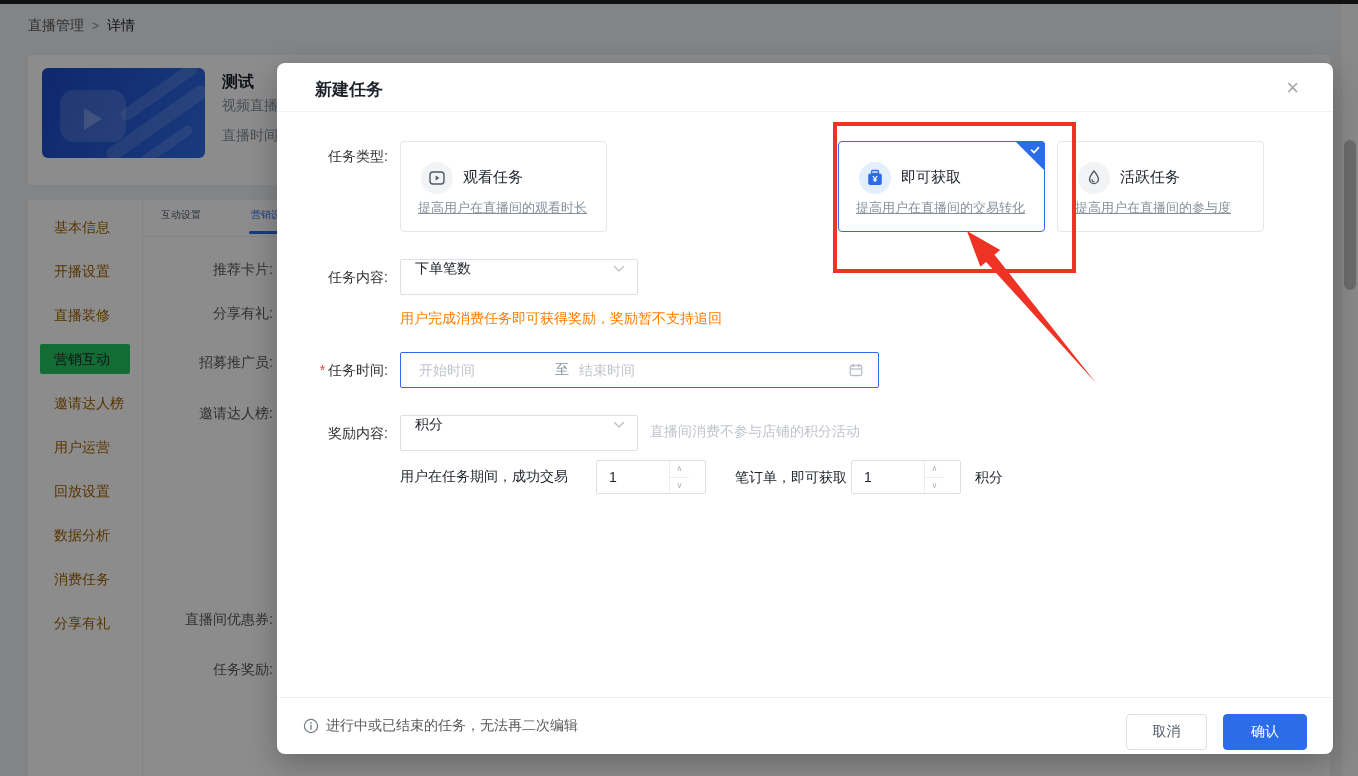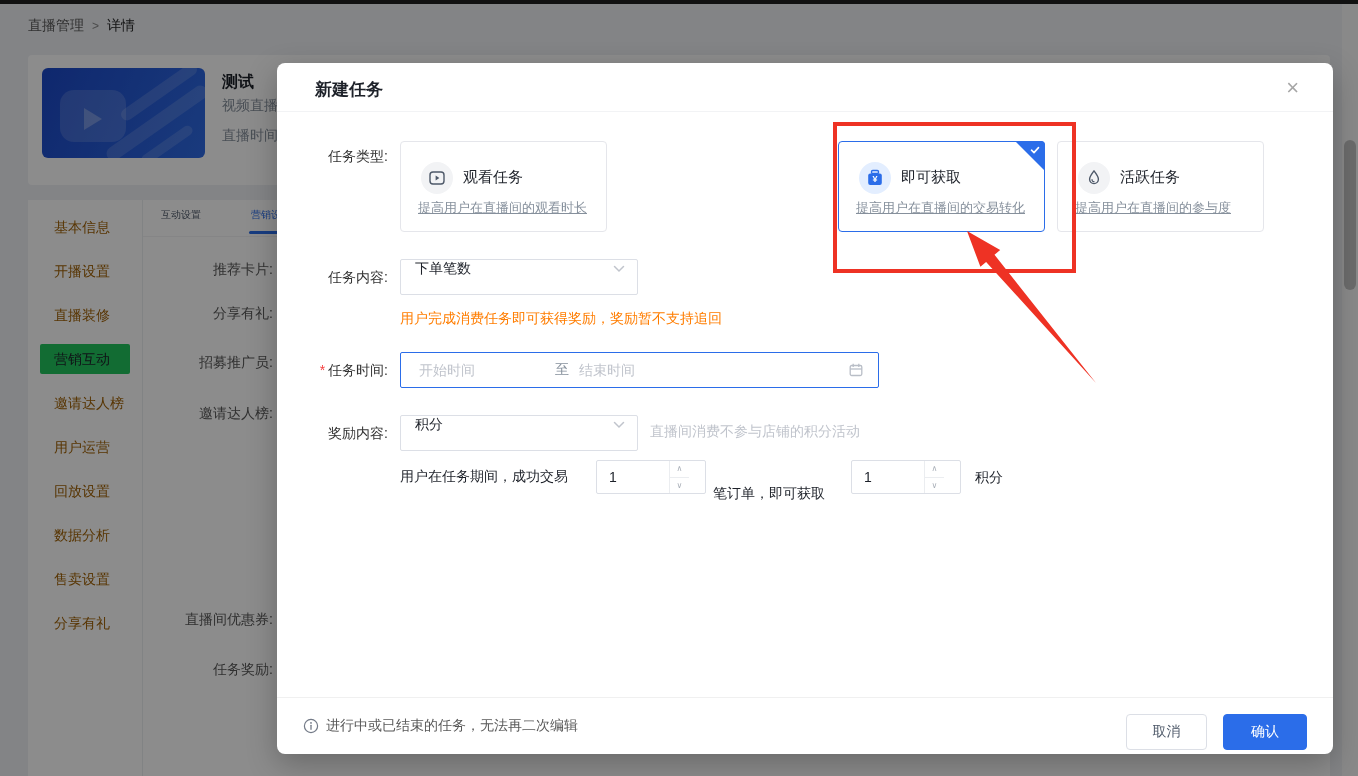--- a/index.html
+++ b/index.html
@@ -76,21 +76,21 @@
 
   .date-range { position:absolute; left:123px; top:289px; width:479px; height:36px; border:1px solid #2b6de9; border-radius:2px;
                 display:flex; align-items:center; padding:0 14px 0 4px; background:#fff; }
   .date-range input { border:none; outline:none; font-size:14px; color:#1d2129; width:150px; padding-left:14px;
                       font-family:inherit; background:transparent; }
   .date-range input::placeholder { color:#c0c4cc; }
   .range-sep { font-size:14px; color:#86909c; margin:0 6px 0 0; }
 
   .reward-hint { position:absolute; left:373px; top:360px; font-size:14px; color:#c0c4cc; white-space:nowrap; }
   .rule-text { position:absolute; top:404px; font-size:14px; color:#1d2129; line-height:20px; white-space:nowrap; }
-  .rt-1 { left:123px;font-family:Liberation Serif, serif; } .rt-2 { left:436px;margin-top:16px; } .rt-3 { left:698px; }
+  .rt-1 { left:123px;font-family:Liberation Serif, serif; } .rt-2 { left:458px; } .rt-3 { left:698px; }
   .stepper { position:absolute; top:397px; width:110px; height:34px; border:1px solid #dcdfe6; border-radius:2px;
              display:flex; background:#fff; }
   .st-1 { left:319px; } .st-2 { left:574px; }
   .stepper input { border:none; outline:none; width:72px; padding-left:12px; font-size:14px; color:#1d2129;
                    font-family:inherit; background:transparent; }
   .st-arrows { width:20px; border-left:1px solid #ebedf0; display:flex; flex-direction:column; }
   .st-btn { flex:1; display:flex; align-items:center; justify-content:center; font-size:8px; color:#a9afb8; cursor:pointer; }
   .st-btn.up { border-bottom:1px solid #ebedf0; }
 
   .modal-footer { position:absolute; left:0; top:634px; width:100%; height:57px; border-top:1px solid #f0f0f0;
@@ -134,21 +134,21 @@
 
     <div class="sidebar-card">
       <div class="menu-item" style="top:12px">基本信息</div>
       <div class="menu-item" style="top:56px">开播设置</div>
       <div class="menu-item" style="top:100px">直播装修</div>
       <div class="menu-item active" style="top:144px">营销互动</div>
       <div class="menu-item" style="top:188px">邀请达人榜</div>
       <div class="menu-item" style="top:232px">用户运营</div>
       <div class="menu-item" style="top:276px">回放设置</div>
       <div class="menu-item" style="top:320px">数据分析</div>
-      <div class="menu-item" style="top:364px">售卖设置</div>
+      <div class="menu-item" style="top:364px">消费任务</div>
       <div class="menu-item" style="top:408px">分享有礼</div>
     </div>
 
     <div class="content-card">
       <div class="tab t-0">互动设置</div>
       <div class="tab t-1">营销设置</div>
       <div class="tab-underline"></div>
       <div class="tabs-divider"></div>
     </div>
 

